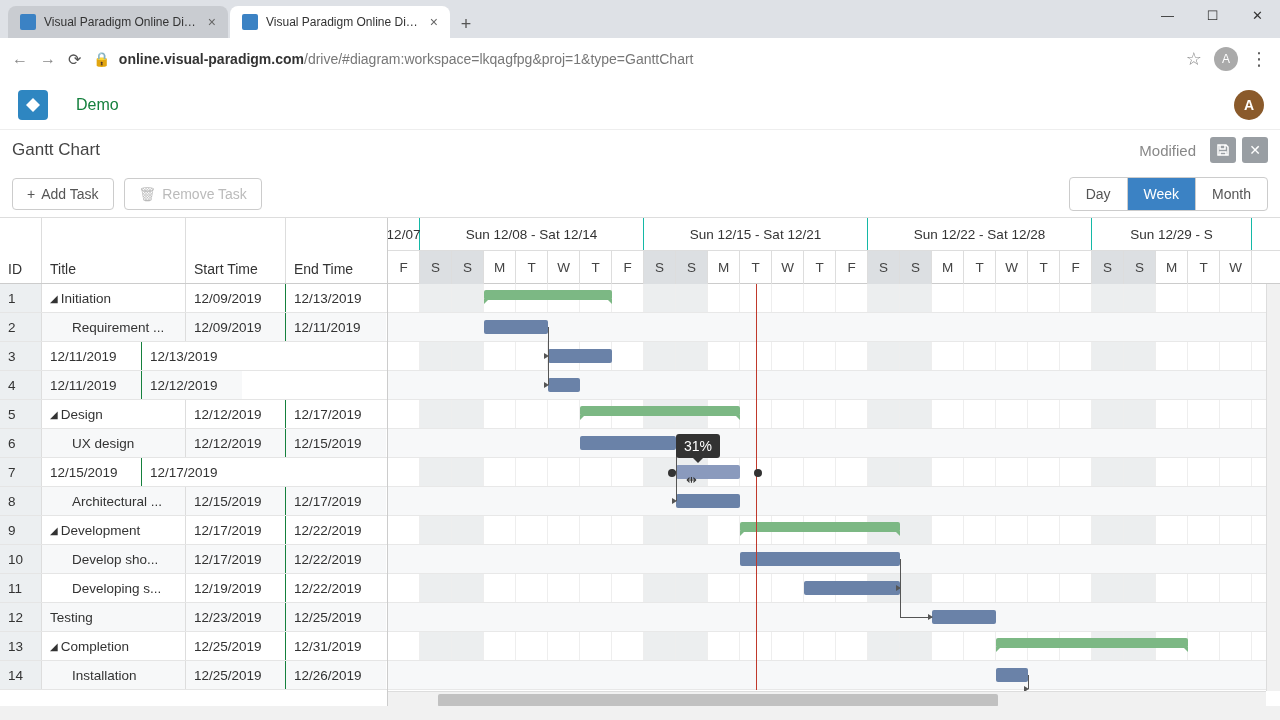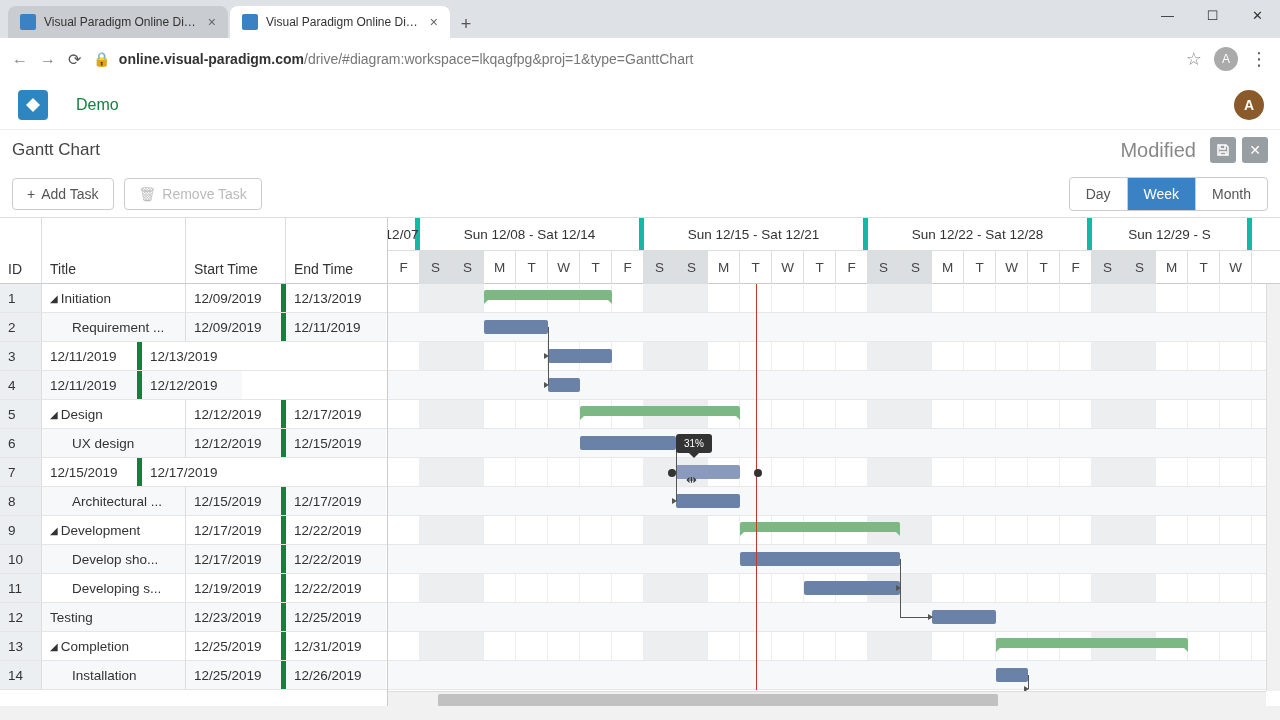--- a/index.html
+++ b/index.html
@@ -29,21 +29,21 @@
 
 
 .app-header { height: 50px; display: flex; align-items: center; padding: 0 16px; border-bottom: 1px solid #eee; }
 .app-logo { width: 34px; height: 34px; display:flex; align-items:center; justify-content:center; }
 .app-title { font-size: 16px; color: #15803d; margin-left: 26px; }
 .avatar-big { width: 30px; height: 30px; border-radius: 50%; background: #8a5a2b; color: #fff; display: flex; align-items: center; justify-content: center; font-size: 14px; margin-left: auto; font-weight: bold; }
 
 
 .doc-bar { height: 40px; display: flex; align-items: center; padding: 0 12px; }
 .doc-title { font-size: 17px; color: #444; }
-.modified { margin-left: auto; color: #888; font-size: 20px; margin-right: 8px; }
+.modified { margin-left: auto; color: #888; font-size: 15px; margin-right: 8px; }
 .icon-btn { width: 26px; height: 26px; background: #999ea3; color: #fff; border-radius: 3px; display: flex; align-items: center; justify-content: center; font-size: 14px; margin-left: 6px; }
 
 .action-bar { height: 48px; display: flex; align-items: center; padding: 0 12px; gap: 10px; border-bottom: 1px solid #ddd; }
 .btn { border: 1px solid #ccc; border-radius: 4px; padding: 7px 14px; font-size: 14px; color: #555; background: #fff; display: flex; align-items: center; gap: 6px; }
 .btn.disabled { color: #bbb; }
 .view-toggle { margin-left: auto; display: flex; border: 1px solid #ccc; border-radius: 4px; overflow: hidden; }
 .view-btn { padding: 8px 16px; font-size: 14px; color: #555; border-right: 1px solid #ccc; }
 .view-btn:last-child { border-right: none; }
 .view-btn.active { background: #3b82c4; color: #fff; }
 
@@ -56,28 +56,28 @@
 .gh-title { width: 144px; }
 .gh-start { width: 100px; }
 .gh-end { width: 100px; border-right: none; }
 
 .grid-body { flex: 1; overflow: hidden; }
 .grid-row { display: flex; height: 29px; border-bottom: 1px solid #e5e5e5; font-size: 13.5px; color: #333; align-items: center; }
 .gc-id { width: 42px; padding-left: 8px; background: #eceff1; border-right: 1px solid #ddd; height: 100%; display: flex; align-items: center; }
 .gc-title { width: 144px; padding-left: 8px; border-right: 1px solid #ddd; height: 100%; display: flex; align-items: center; white-space: nowrap; overflow: hidden; }
 .gc-title.sub { padding-left: 30px; }
 .gc-title .tri { margin-right: 3px; font-size: 10px; }
-.gc-start { width: 100px; padding-left: 8px; border-right: 5px solid #15803d; height: 100%; display: flex; align-items: center; }
+.gc-start { width: 100px; padding-left: 8px; border-right: 1px solid #15803d; height: 100%; display: flex; align-items: center; }
 .gc-end { width: 100px; padding-left: 8px; height: 100%; display: flex; align-items: center; }
 .grid-row:nth-child(even) .gc-title, .grid-row:nth-child(even) .gc-start, .grid-row:nth-child(even) .gc-end { background: #f7f8f9; }
 
 .right-panel { flex: 1; position: relative; overflow: hidden; }
 .timeline-header { height: 66px; border-bottom: 1px solid #ccc; }
 .th-row1 { height: 33px; display: flex; border-bottom: 1px solid #ddd; }
-.th-week { border-right: 5px solid #14b8a6; display: flex; align-items: center; justify-content: center; font-size: 13.5px; color: #333; }
+.th-week { border-right: 1px solid #14b8a6; display: flex; align-items: center; justify-content: center; font-size: 13.5px; color: #333; }
 .th-row2 { height: 33px; display: flex; }
 .th-day { width: 32px; border-right: 1px solid #ddd; display: flex; align-items: center; justify-content: center; font-size: 13.5px; color: #444; }
 .th-day.weekend { background: #dcdfe2; }
 
 .timeline-body { position: relative; }
 .tl-row { height: 29px; border-bottom: 1px solid #e8e8e8; position: relative; }
 .tl-row:nth-child(even) { background: #f7f8f9; }
 .day-grid { position: absolute; top: 0; bottom: 0; left: 0; right: 0; display: flex; pointer-events: none; }
 .day-col { width: 32px; border-right: 1px solid #eee; }
 .day-col.weekend { background: rgba(200,205,210,0.35); }
@@ -86,21 +86,21 @@
 
 .bar { position: absolute; height: 14px; top: 7px; border-radius: 2px; }
 .bar.summary { background: #7cb884; height: 10px; top: 6px; }
 .bar.summary::before, .bar.summary::after { content: ''; position: absolute; top: 9px; width: 0; height: 0; border-top: 5px solid #7cb884; }
 .bar.summary::before { left: 0; border-right: 5px solid transparent; }
 .bar.summary::after { right: 0; border-left: 5px solid transparent; }
 .bar.task { background: #6a82a8; }
 .bar.selected { background: #8a9abd; }
 .link-line { position: absolute; border: 1px solid #555; border-width: 0; z-index: 3; }
 
-.tooltip { position: absolute; background: #333; color: #fff; padding: 4px 8px; font-size: 10px; border-radius: 3px; z-index: 10; }
+.tooltip { position: absolute; background: #333; color: #fff; padding: 4px 8px; font-size: 14px; border-radius: 3px; z-index: 10; }
 .tooltip::after { content:''; position: absolute; bottom: -5px; left: 50%; margin-left: -5px; border: 5px solid transparent; border-top-color: #333; border-bottom: none; }
 .drag-handle { position: absolute; width: 8px; height: 8px; background: #333; border-radius: 50%; z-index: 6; }
 .resize-cursor { position: absolute; font-size: 13px; color: #333; z-index: 7; pointer-events:none; }
 
 .hscroll { position: absolute; bottom: 0; left: 388px; right: 14px; height: 17px; background: #f1f1f1; border-top: 1px solid #ddd; }
 .hscroll-thumb { position: absolute; top: 2px; height: 13px; background: #c1c1c1; border-radius: 2px; }
 .vscroll { position: absolute; top: 66px; bottom: 17px; right: 0; width: 14px; background: #f1f1f1; border-left: 1px solid #ddd; }
 .hscroll-main { position: absolute; bottom: 0; left: 0; right: 0; height: 14px; background: #f1f1f1; }
 </style>
 </head>

